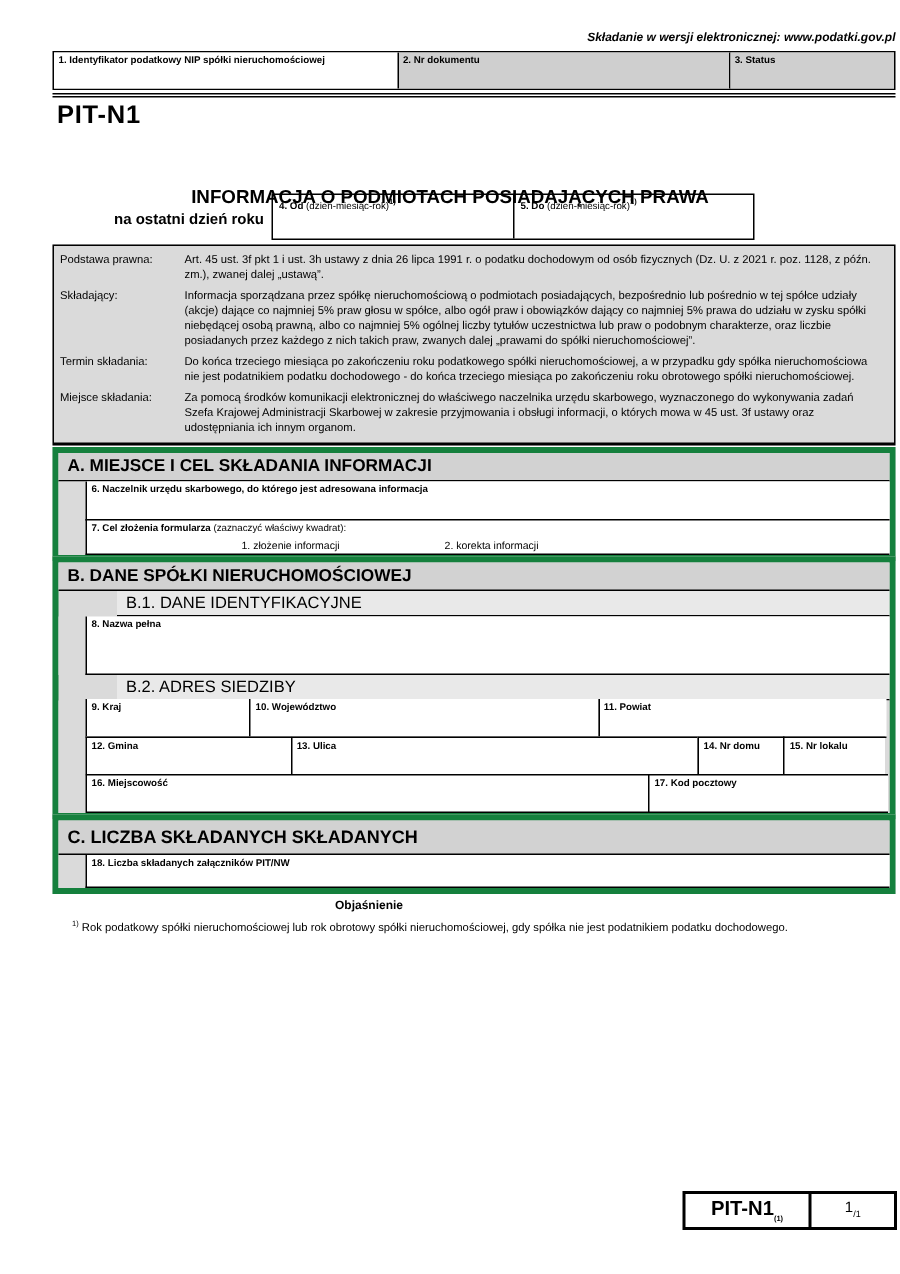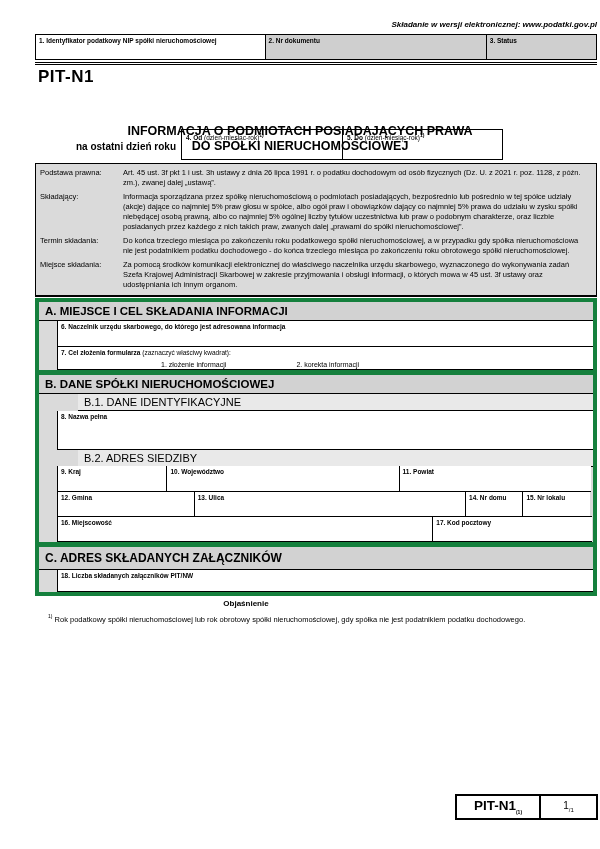--- a/index.html
+++ b/index.html
@@ -152,21 +152,20 @@
       <span class="flabel">3. Status</span>
     </div>
   </div>
 
   <div class="dblline"></div>
 
   <div class="formcode">PIT-N1</div>
 
   <div class="maintitle">
     <div>INFORMACJA O PODMIOTACH POSIADAJĄCYCH PRAWA</div>
-    <div>DO SPÓŁKI NIERUCHOMOŚCIOWEJ</div>
   </div>
 
   <div class="period-caption">na ostatni dzień roku</div>
   <div class="period-boxes">
     <div class="pbox">
       <span class="flabel"><b>4. Od</b> <span class="hint">(dzień-miesiąc-rok)</span><sup>1)</sup></span>
     </div>
     <div class="pbox">
       <span class="flabel"><b>5. Do</b> <span class="hint">(dzień-miesiąc-rok)</span><sup>1)</sup></span>
     </div>
@@ -239,21 +238,21 @@
             <span class="flabel">16. Miejscowość</span>
           </div>
         <div class="fieldbox rh f17">
             <span class="flabel">17. Kod pocztowy</span>
           </div>
       </div>
     </div>
   </div>
 
   <div class="section sec-c">
-    <div class="sec-h">C.  ADRES SKŁADANYCH ZAŁĄCZNIKÓW</div>
+    <div class="sec-h">C.  LICZBA SKŁADANYCH SKŁADANYCH</div>
     <div class="sec-body">
       <div class="fieldbox first h22">
         <span class="flabel">18. Liczba składanych załączników PIT/NW</span>
       </div>
     </div>
   </div>
 
   <div class="explain-title">Objaśnienie</div>
   <div class="footnote">
     <sup>1)</sup> <span>Rok podatkowy spółki nieruchomościowej lub rok obrotowy spółki nieruchomościowej, gdy spółka nie jest podatnikiem podatku dochodowego.</span>

